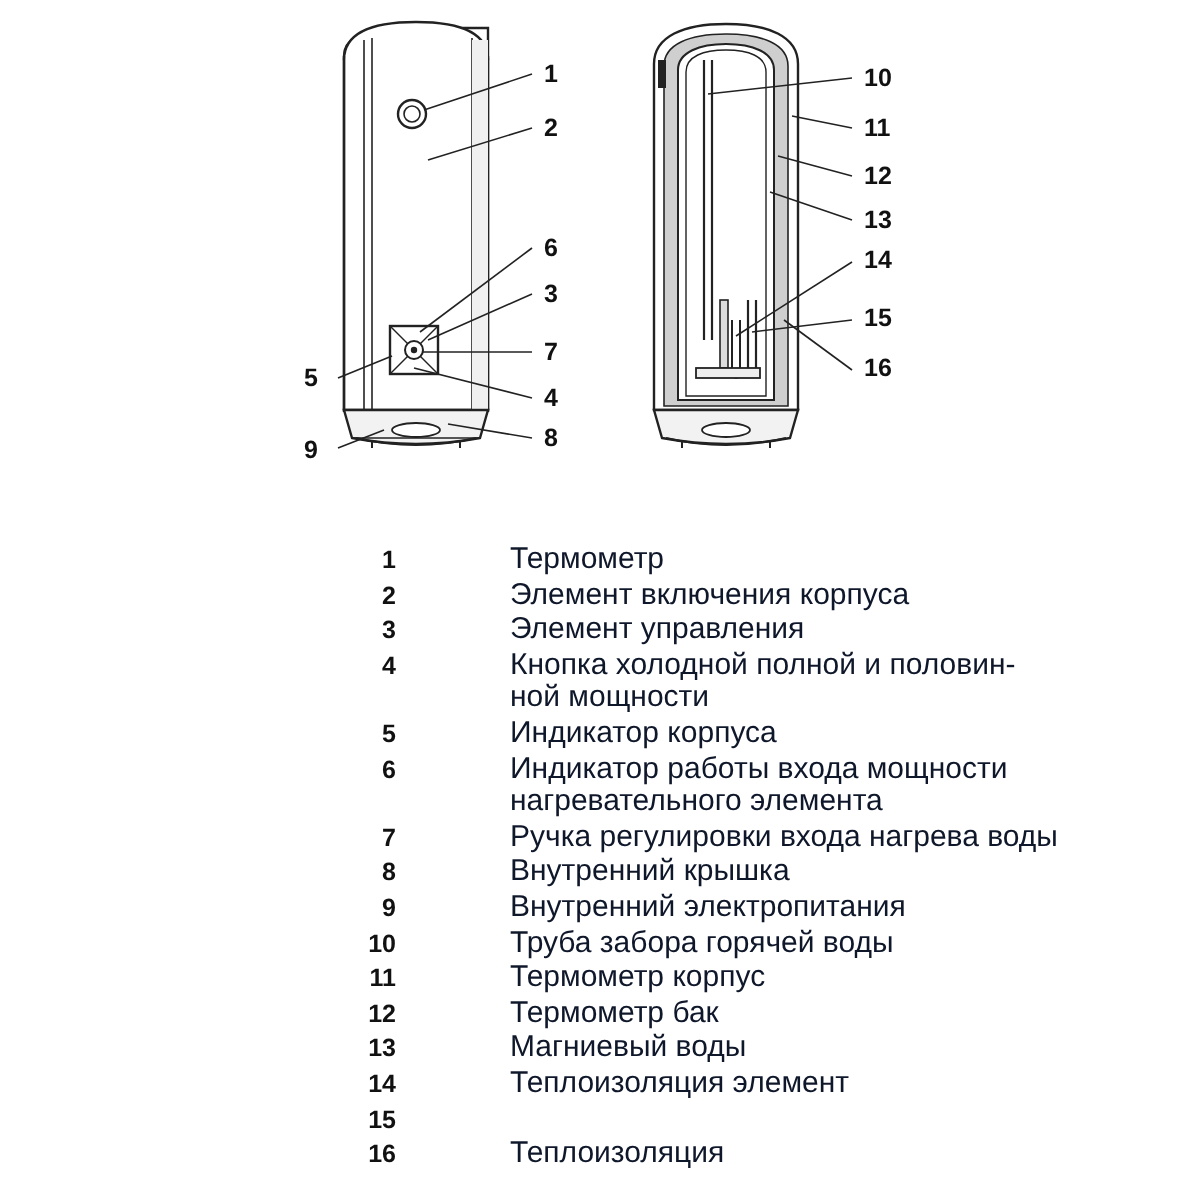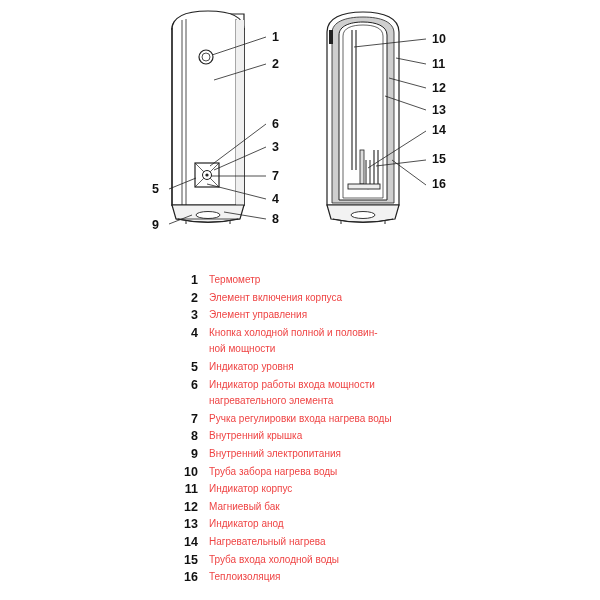--- a/index.html
+++ b/index.html
@@ -27,24 +27,25 @@
     left: 0;
     top: 272px;
     width: 600px;
   }
   .legend-row {
     display: flex;
     align-items: flex-start;
     margin-bottom: 1px;
   }
   .legend-label {
-    font-size: 10px;
-    color: #ef4444;
+    font-size: 15px;
+    color: #0f172a;
     line-height: 16.6px;
     white-space: pre-line;
+    margin-left: 46px;
   }
   .legend-numcol {
     width: 198px;
     text-align: right;
     padding-right: 11px;
     font-size: 12.5px;
     font-weight: bold;
     color: #111111;
     flex: 0 0 auto;
     line-height: 16.6px;
@@ -182,60 +183,59 @@
     <div class="legend-numcol">3</div>
     <div class="legend-label">Элемент управления</div>
   </div>
   <div class="legend-row">
     <div class="legend-numcol">4</div>
     <div class="legend-label">Кнопка холодной полной и половин-
 ной мощности</div>
   </div>
   <div class="legend-row">
     <div class="legend-numcol">5</div>
-    <div class="legend-label">Индикатор уровня</div>
+    <div class="legend-label">Индикатор корпуса</div>
   </div>
   <div class="legend-row">
     <div class="legend-numcol">6</div>
     <div class="legend-label">Индикатор работы входа мощности
 нагревательного элемента</div>
   </div>
   <div class="legend-row">
     <div class="legend-numcol">7</div>
     <div class="legend-label">Ручка регулировки входа нагрева воды</div>
   </div>
   <div class="legend-row">
     <div class="legend-numcol">8</div>
     <div class="legend-label">Внутренний крышка</div>
   </div>
   <div class="legend-row">
     <div class="legend-numcol">9</div>
     <div class="legend-label">Внутренний электропитания</div>
   </div>
   <div class="legend-row">
     <div class="legend-numcol">10</div>
-    <div class="legend-label">Труба забора нагрева воды</div>
+    <div class="legend-label">Труба забора горячей воды</div>
   </div>
   <div class="legend-row">
     <div class="legend-numcol">11</div>
-    <div class="legend-label">Индикатор корпус</div>
+    <div class="legend-label">Термометр корпус</div>
   </div>
   <div class="legend-row">
     <div class="legend-numcol">12</div>
-    <div class="legend-label">Магниевый бак</div>
+    <div class="legend-label">Термометр бак</div>
   </div>
   <div class="legend-row">
     <div class="legend-numcol">13</div>
-    <div class="legend-label">Индикатор анод</div>
+    <div class="legend-label">Магниевый воды</div>
   </div>
   <div class="legend-row">
     <div class="legend-numcol">14</div>
-    <div class="legend-label">Нагревательный нагрева</div>
+    <div class="legend-label">Теплоизоляция элемент</div>
   </div>
   <div class="legend-row">
     <div class="legend-numcol">15</div>
-    <div class="legend-label">Труба входа холодной воды</div>
   </div>
   <div class="legend-row">
     <div class="legend-numcol">16</div>
     <div class="legend-label">Теплоизоляция</div>
   </div>
 </div>
 
 </body></html>

